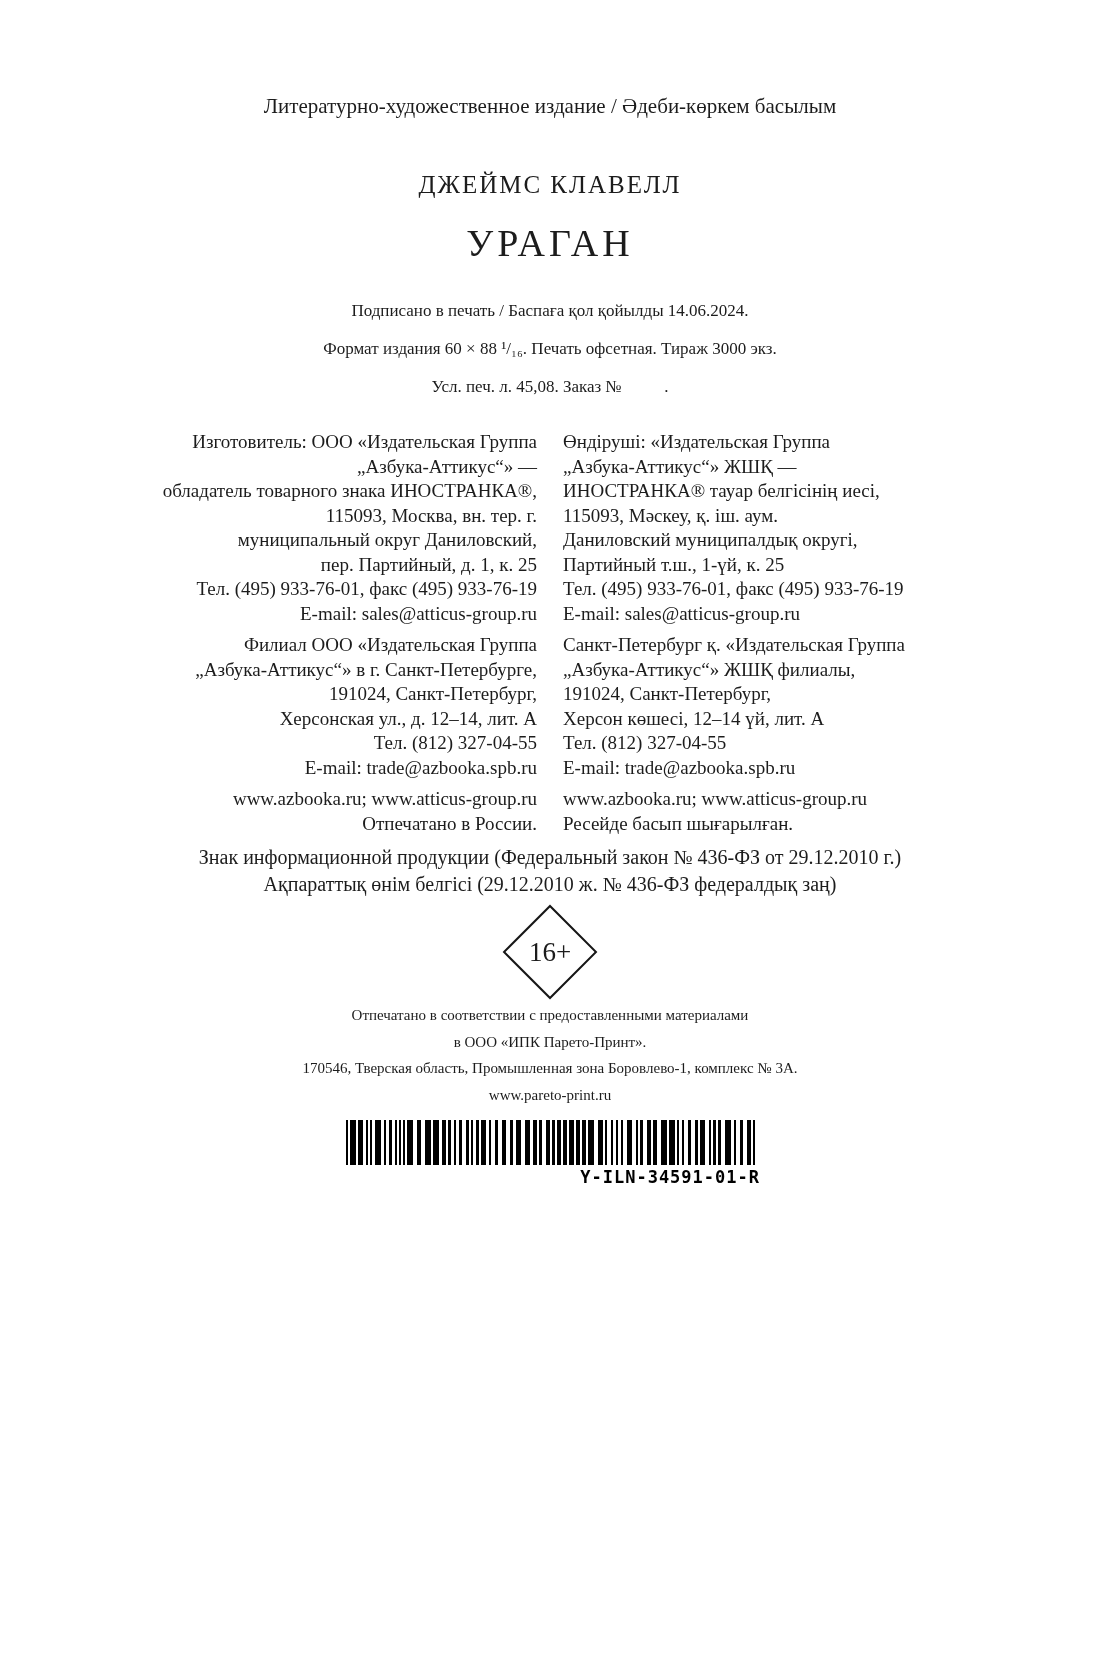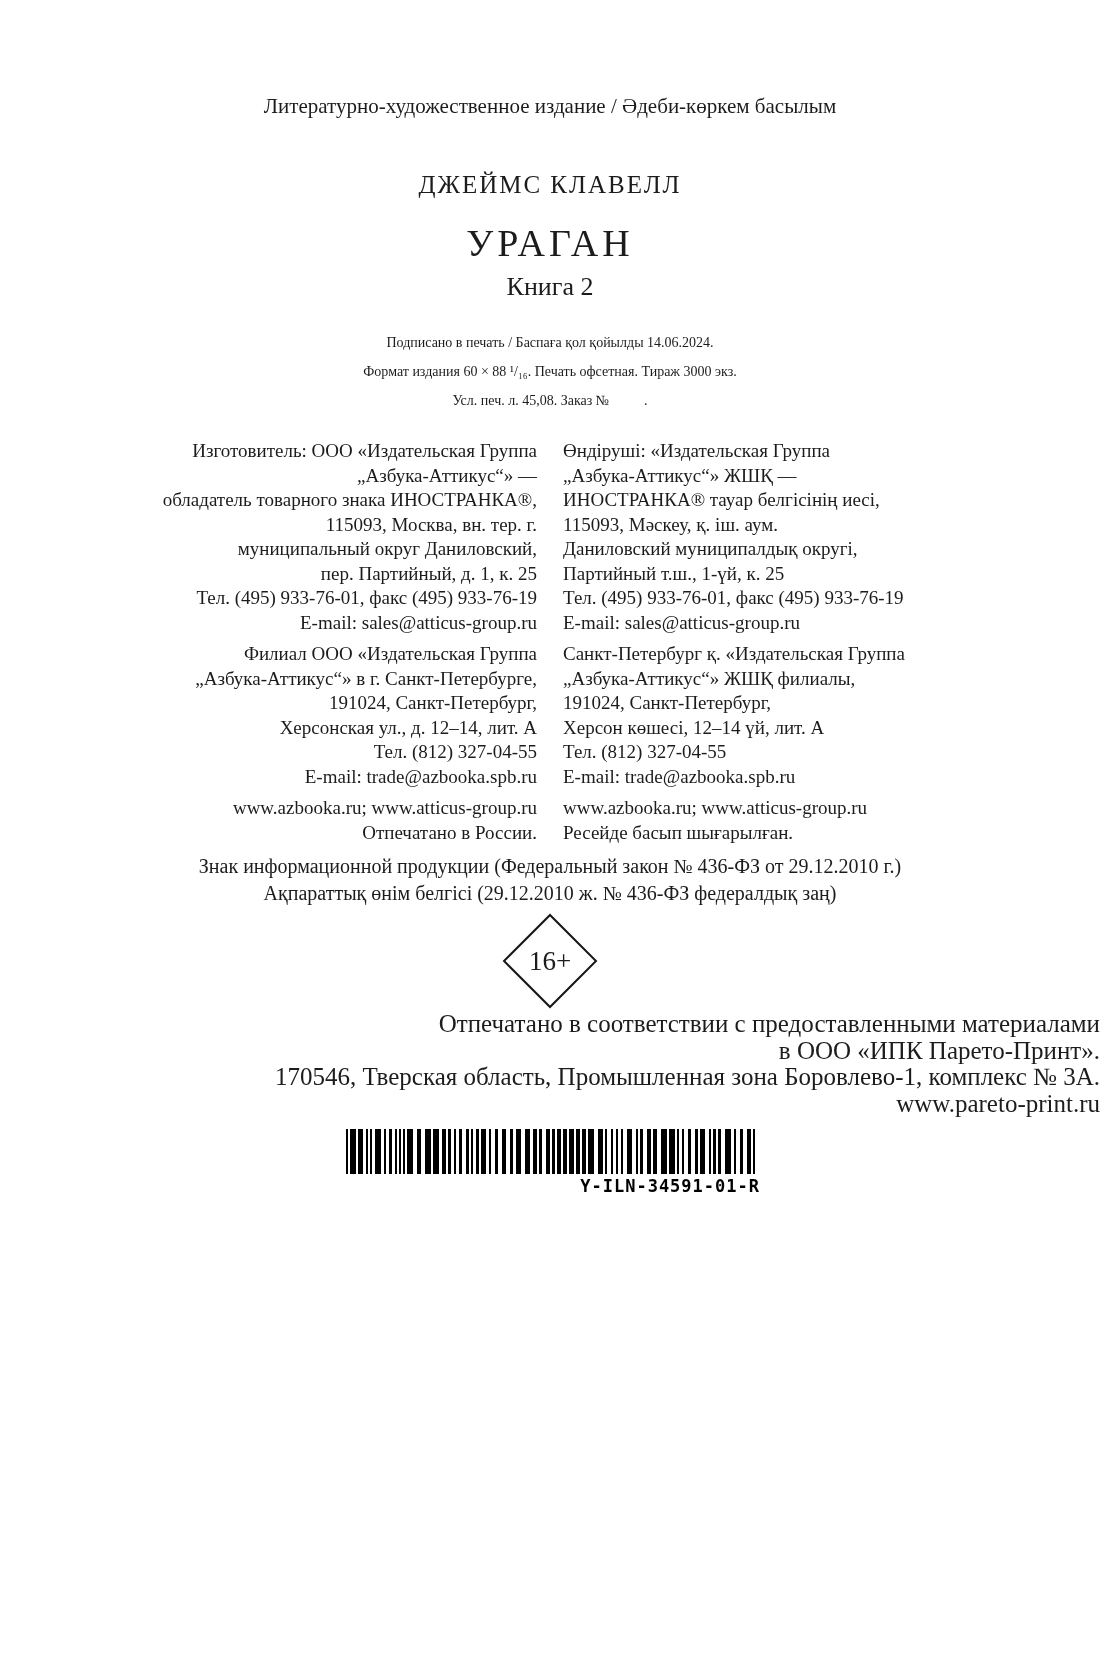--- a/index.html
+++ b/index.html
@@ -14,21 +14,21 @@
     padding-top:94px;
     text-align:center;
     overflow:hidden;
   }
   .edition-line{font-size:21px;line-height:24px;}
   .author{margin-top:52px;font-size:25px;line-height:30px;letter-spacing:2px;}
   .title{margin-top:20px;font-size:38px;line-height:46px;letter-spacing:4px;}
   .book-number{margin-top:6px;font-size:26px;line-height:30px;}
   .subtitle{margin-top:2px;font-size:27px;line-height:32px;letter-spacing:2px;}
   .credits{margin-top:54px;font-size:22px;line-height:33px;white-space:pre-line;}
-  .print-info{margin-top:26px;font-size:14px;line-height:29px;white-space:pre-line;}
+  .print-info{margin-top:26px;font-size:17px;line-height:38px;white-space:pre-line;}
   .columns{
     margin:24px auto 0;
     width:834px;
     display:flex;
     gap:26px;
     font-size:19px;
     line-height:24.5px;
     text-align:left;
   }
   .col{flex:1;}
@@ -43,21 +43,21 @@
     width:63px;height:63px;
     transform:translate(-50%,-50%) rotate(45deg);
     border:2px solid #161616;
     background:#fff;
   }
   .age-badge .age-label{
     position:absolute;inset:0;
     display:flex;align-items:center;justify-content:center;
     font-size:27px;
   }
-  .printer{margin-top:4px;font-size:25px;line-height:26.5px;white-space:pre-line;text-align:right;}
+  .printer{margin-top:4px;font-size:15px;line-height:26.5px;white-space:pre-line;}
   .barcode-wrap{margin:12px auto 0;width:420px;text-align:right;}
   .bars{height:45px;display:flex;justify-content:center;align-items:stretch;overflow:hidden;}
   .bars i{display:block;height:100%;background:#000;flex:none;}
   .bars i.sp{background:transparent;}
   .barcode-text{
     margin-top:2px;
     font-family:"DejaVu Sans Mono","Liberation Mono",monospace;
     font-weight:bold;
     font-size:17px;
     letter-spacing:1px;
@@ -68,21 +68,20 @@
 <body>
 
 <div class="page">
 
   <div class="edition-line">Литературно-художественное издание / Әдеби-көркем басылым</div>
 
   <div class="author">ДЖЕЙМС КЛАВЕЛЛ</div>
 
   <div class="title">УРАГАН</div>
 
-  <div class="book-number">Книга 2</div>
 
 
 
   <div class="print-info">Подписано в печать / Баспаға қол қойылды 14.06.2024.
 Формат издания 60 × 88 ¹/₁₆. Печать офсетная. Тираж 3000 экз.
 Усл. печ. л. 45,08. Заказ №&nbsp;&nbsp;&nbsp;&nbsp;&nbsp;&nbsp;&nbsp;&nbsp;&nbsp;&nbsp;.</div>
 
   <div class="columns">
     <div class="col col-ru">
       <p>Изготовитель: ООО «Издательская Группа

